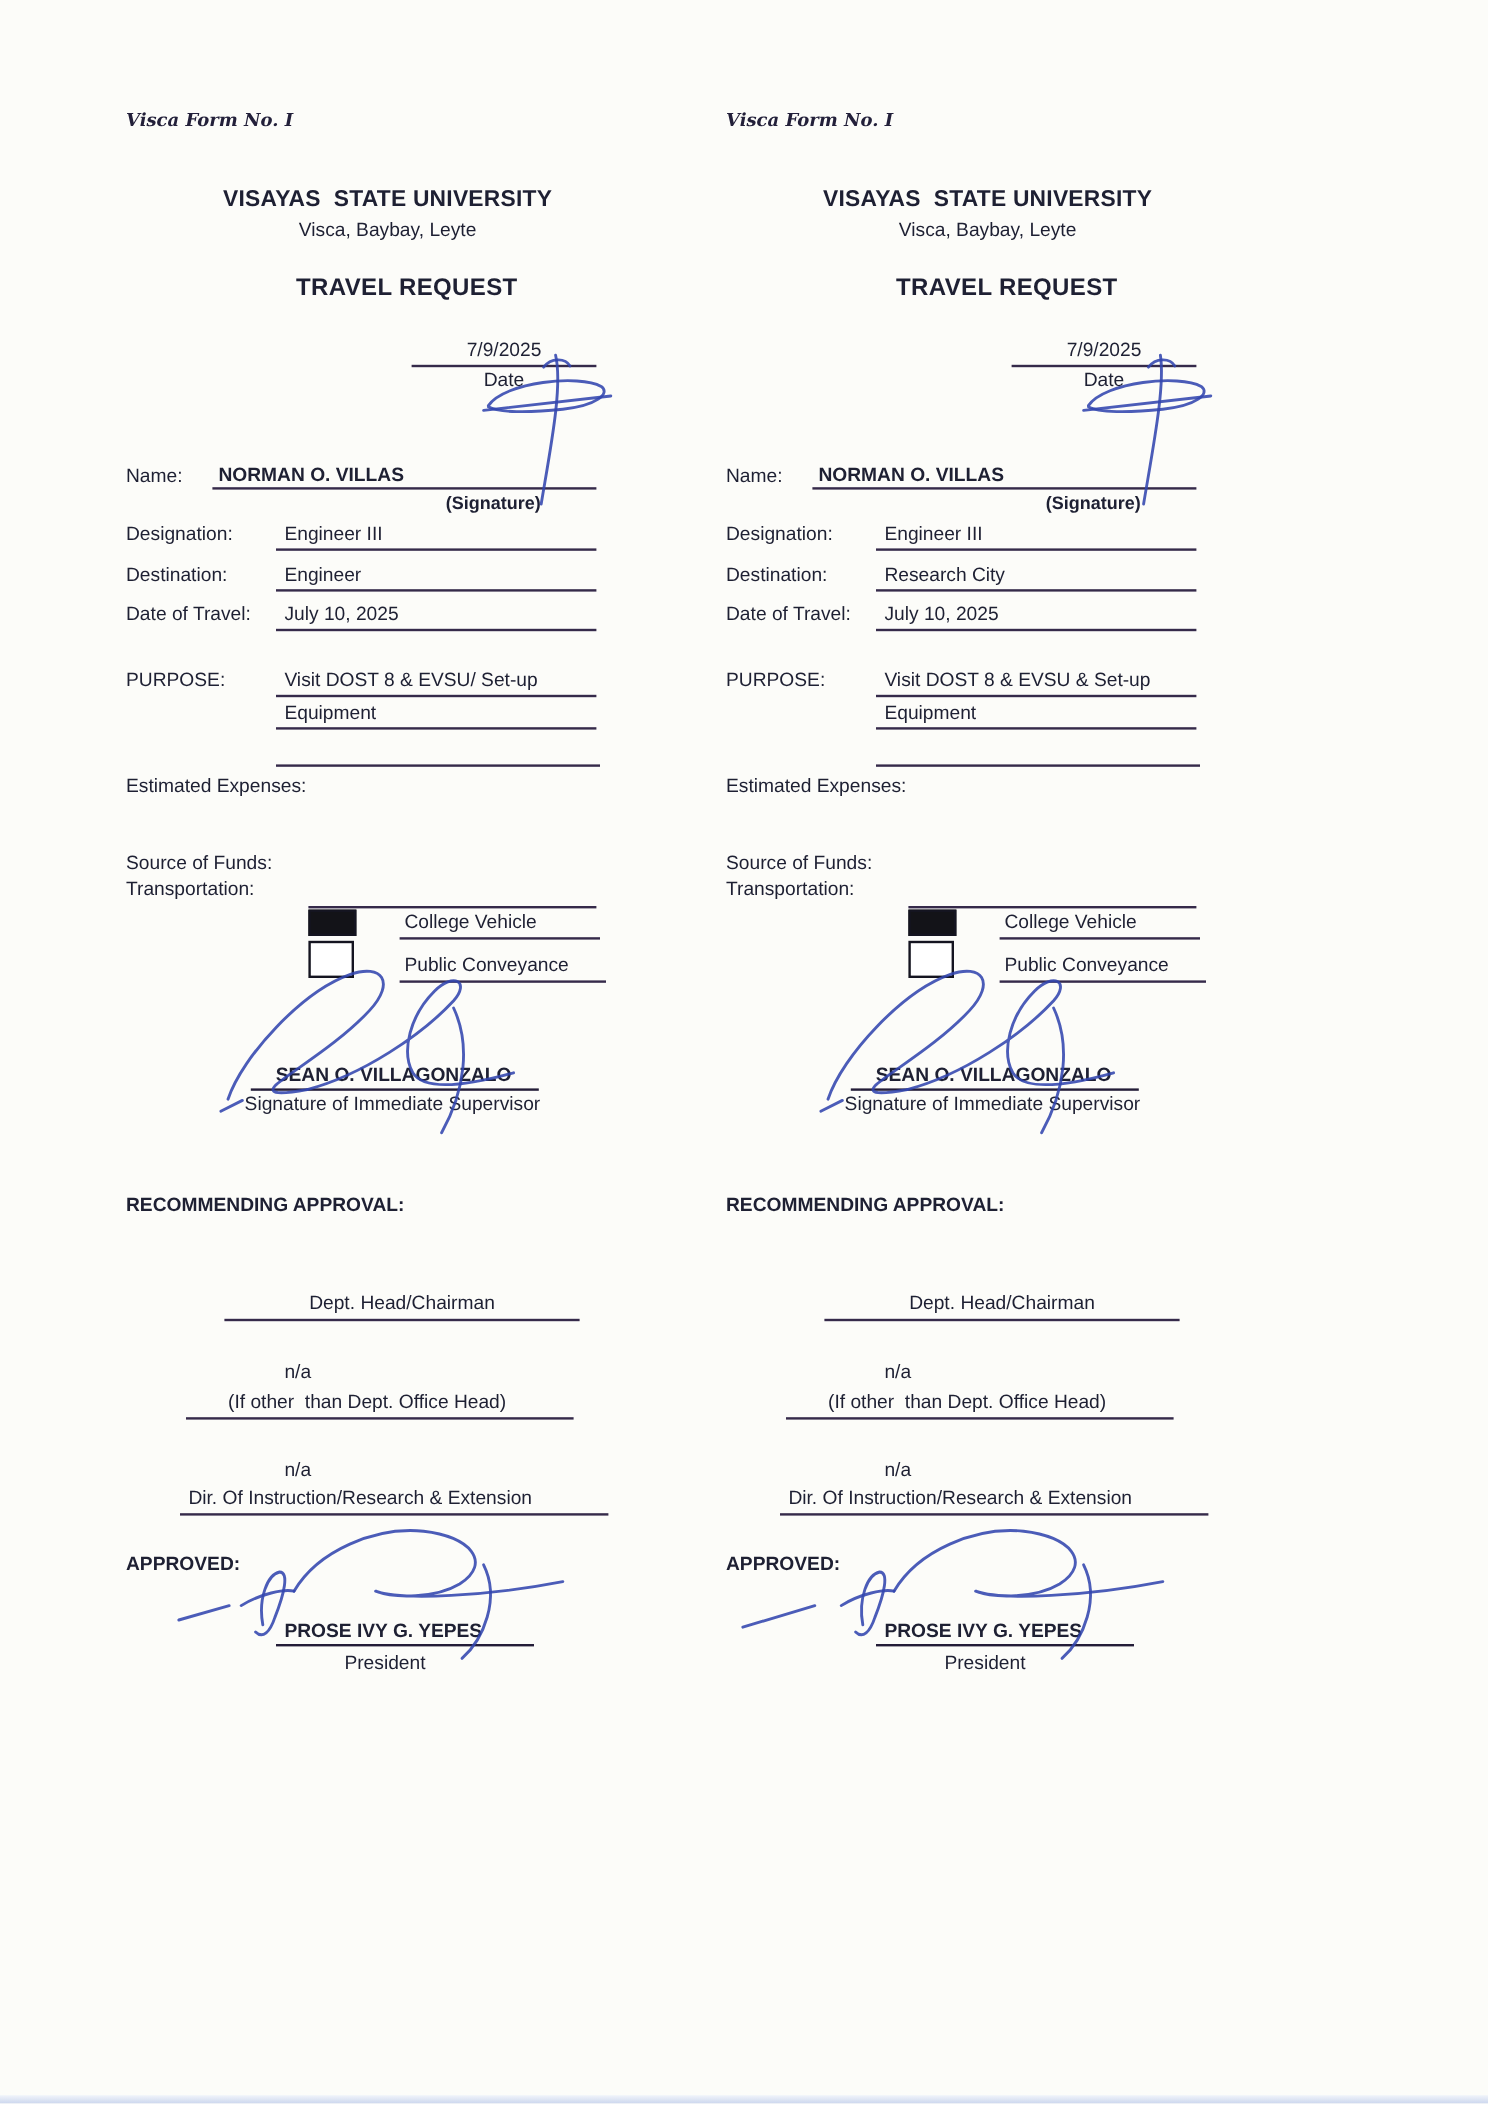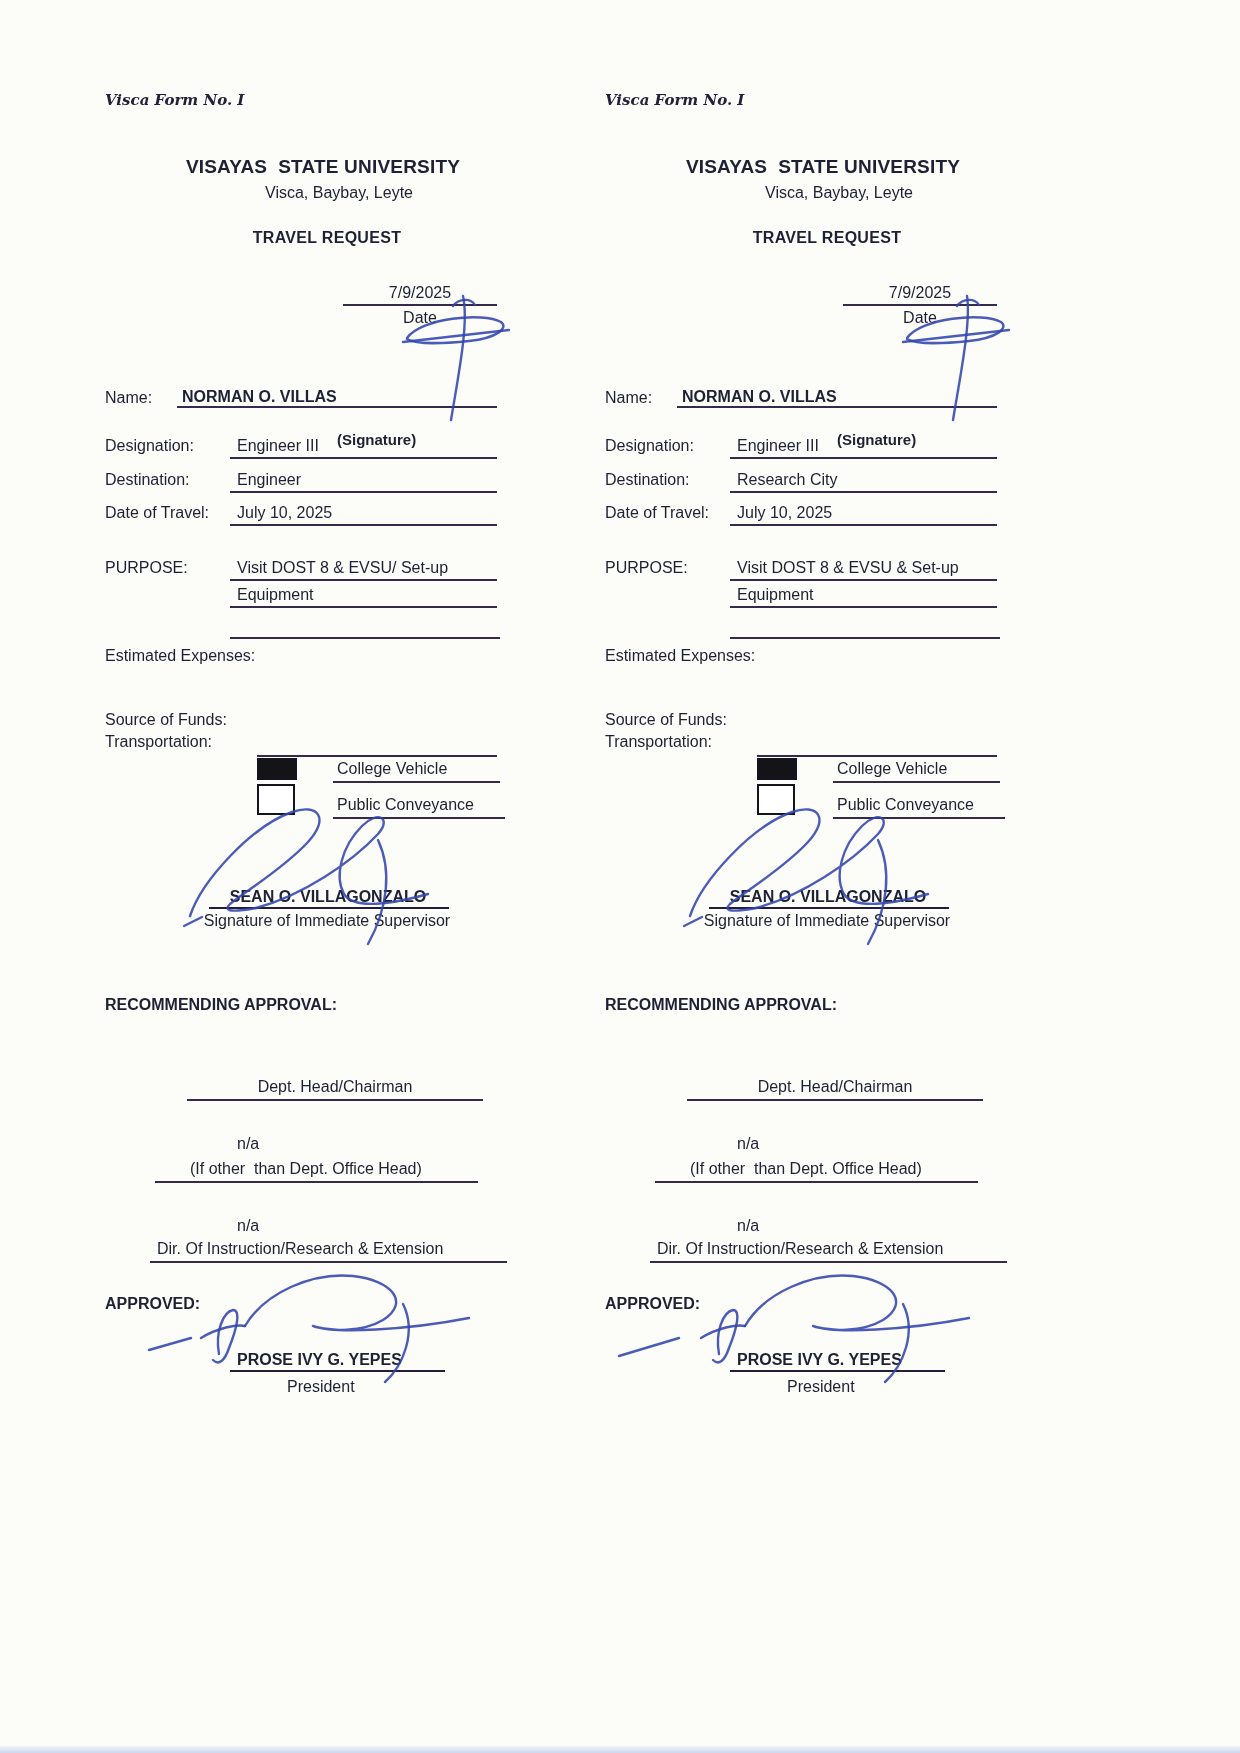--- a/index.html
+++ b/index.html
@@ -12,30 +12,30 @@
     overflow:hidden;
   }
   .form { position:absolute; top:0; width:452px; height:1753px; }
   .form-left  { left:97px; }
   .form-right { left:597px; }
 
   .t  { position:absolute; white-space:nowrap; font-size:16px; color:#1e2033; }
   .b  { font-weight:bold; }
   .pre{ white-space:pre; }
   .ctr{ text-align:center; }
-  .rt { text-align:left;margin-top:20px; }
+  .rt { text-align:center; }
   .ul { position:absolute; height:0; border-top:2px solid #352a4a; }
 
   .formno {
     font-family:"DejaVu Serif", serif;
     font-style:italic; font-weight:600; font-size:15px; color:#23203a;
   }
   .univ   { left:0; width:100%; top:156px; font-size:19px; letter-spacing:.2px; }
-  .locn   { left:16px; width:100%; top:184px; font-size:16px; }
-  .title  { left:4px; width:100%; top:229px; font-size:16px; letter-spacing:.3px; }
+  .locn   { left:0; width:100%; top:184px; font-size:16px; }
+  .title  { left:16px; width:100%; top:229px; font-size:20px; letter-spacing:.3px; }
 
   .chk {
     position:absolute; border:2px solid #141420; background:#fff;
   }
   .chk.filled { background:#131318; }
 
   .sig { position:absolute; overflow:visible; }
   .sig path {
     fill:none; stroke:#3246ae; stroke-width:2.4;
     stroke-linecap:round; stroke-linejoin:round; opacity:.88;

